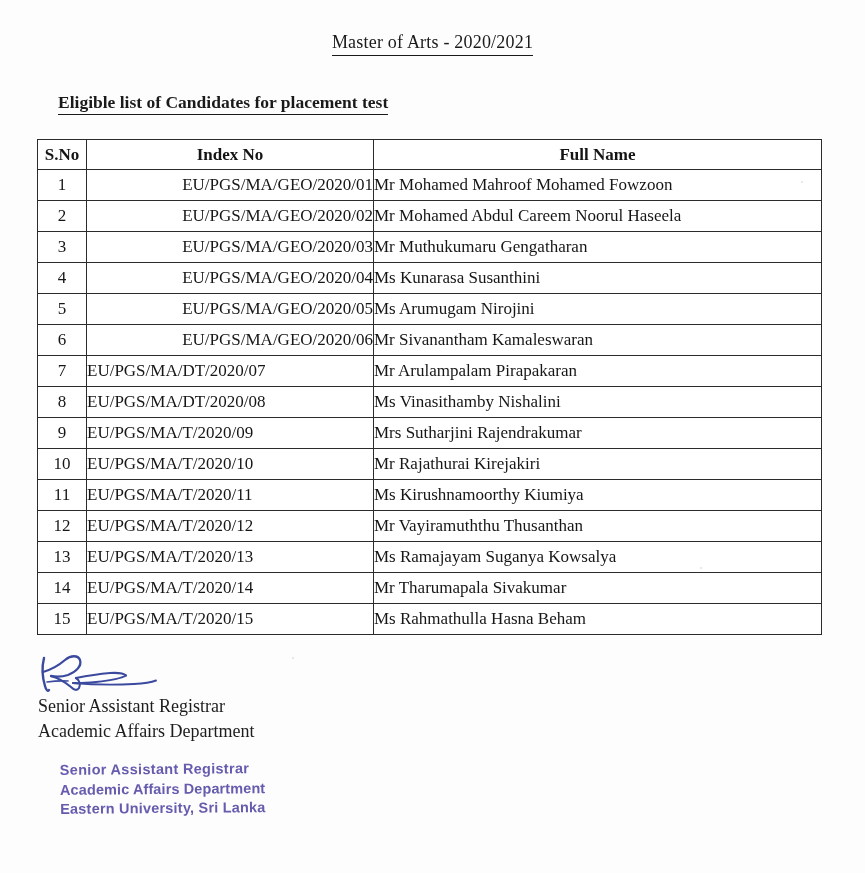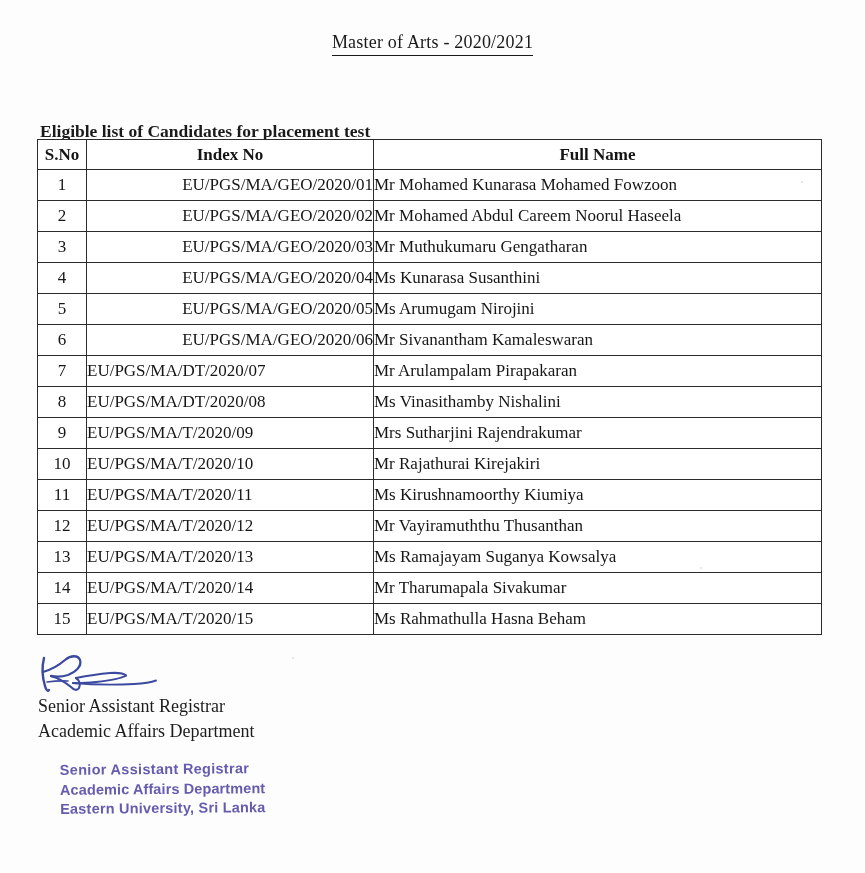--- a/index.html
+++ b/index.html
@@ -38,26 +38,25 @@
   }
   .doc-title .tx {
     display: inline-block;
     border-bottom: 1.6px solid #1a1a1a;
     padding-bottom: 2px;
   }
 
   
   .doc-subtitle {
     position: absolute;
-    left: 40px;
+    left: 58px;
     top: 92px;
     font-size: 17.5px;
     font-weight: bold;
     color: #1a1a1a;
-    margin-top: 29px;
   }
   .doc-subtitle .tx {
     display: inline-block;
     border-bottom: 1.5px solid #1a1a1a;
     padding-bottom: 1px;
   }
 
   
   .table-wrap {
     position: absolute;
@@ -184,21 +183,21 @@
         <tr>
           <th>S.No</th>
           <th>Index No</th>
           <th>Full Name</th>
         </tr>
       </thead>
       <tbody id="roster-body">
           <tr>
             <td class="sno">1</td>
             <td class="idx center">EU/PGS/MA/GEO/2020/01</td>
-            <td class="nm">Mr Mohamed Kunarasa Mohamed Fowzoon</td>
+            <td class="nm">Mr Mohamed Mahroof Mohamed Fowzoon</td>
           </tr>
           <tr>
             <td class="sno">2</td>
             <td class="idx center">EU/PGS/MA/GEO/2020/02</td>
             <td class="nm">Mr Mohamed Abdul Careem Noorul Haseela</td>
           </tr>
           <tr>
             <td class="sno">3</td>
             <td class="idx center">EU/PGS/MA/GEO/2020/03</td>
             <td class="nm">Mr Muthukumaru Gengatharan</td>

